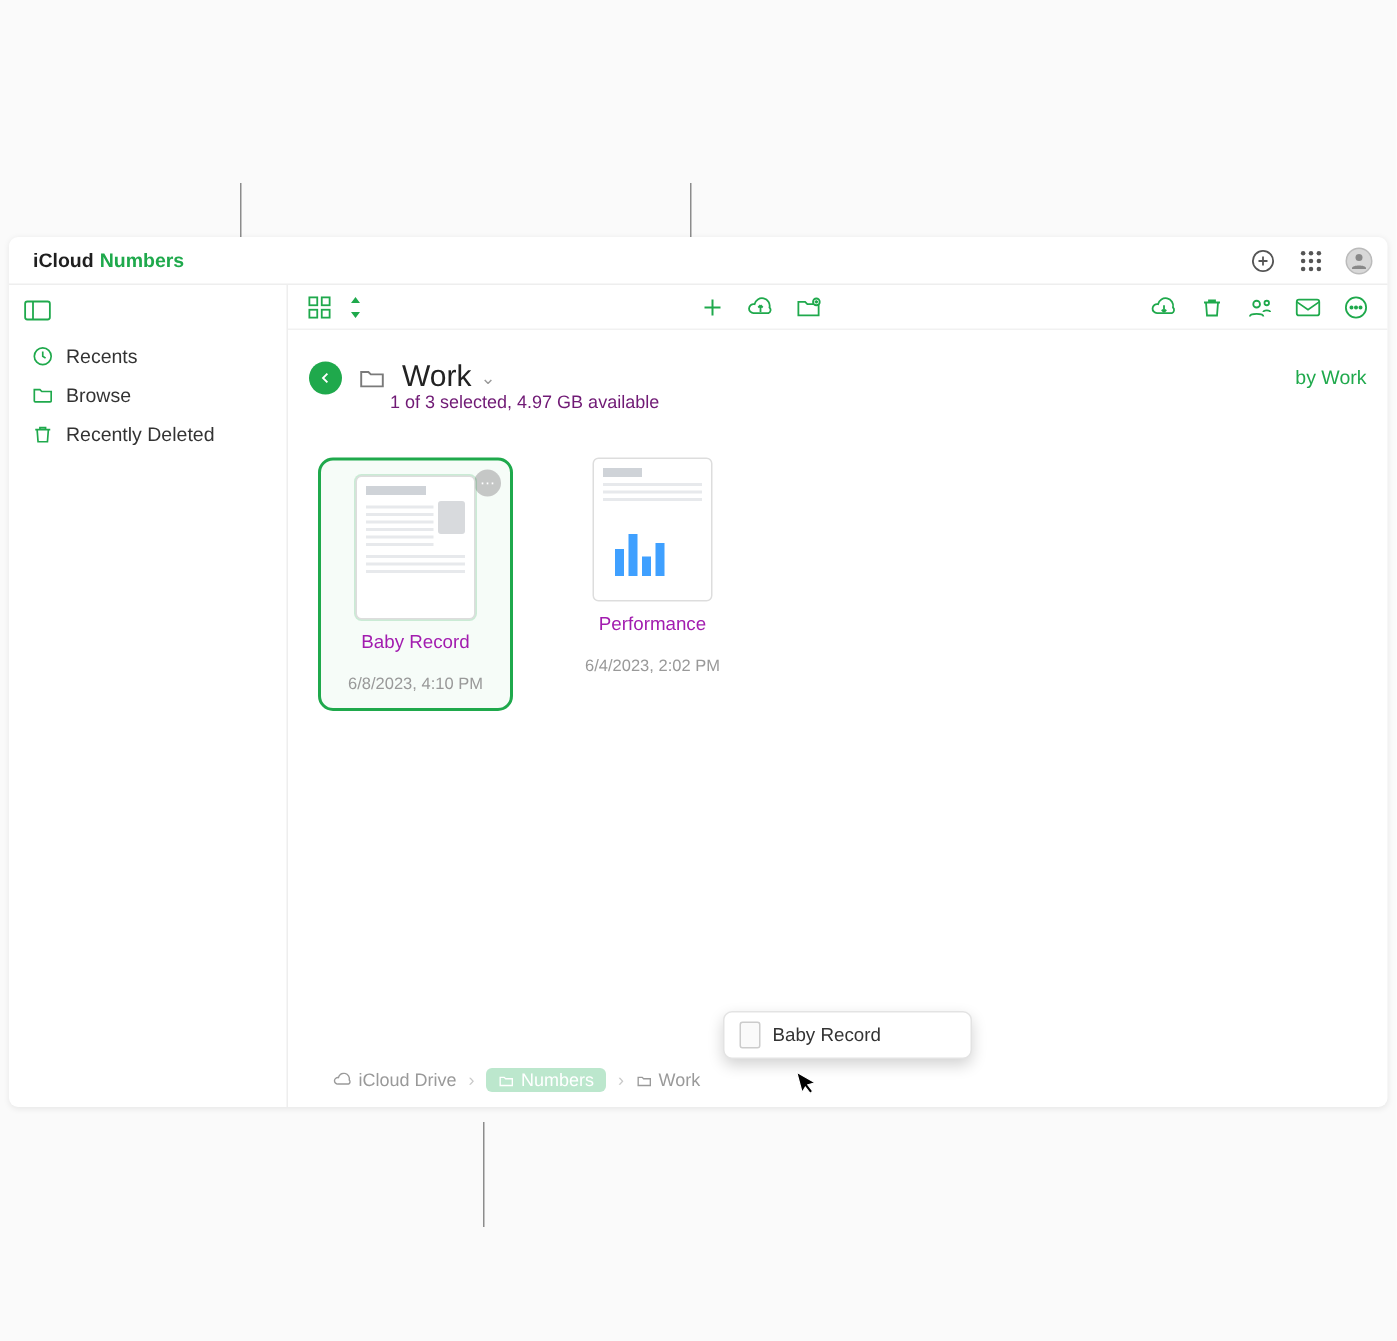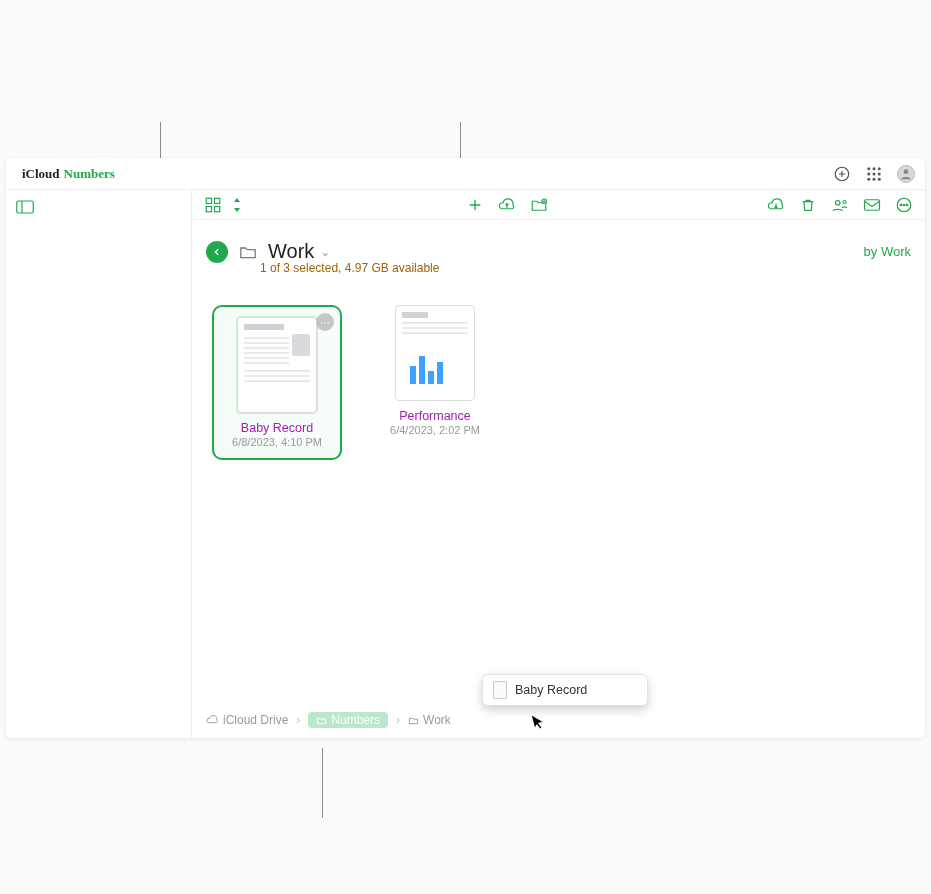--- a/index.html
+++ b/index.html
@@ -25,21 +25,21 @@
   }
   
   .brand-bar {
     height: 32px;
     border-bottom: 1px solid #eee;
     display: flex;
     align-items: center;
     padding: 0 10px;
     justify-content: space-between;
   }
-  .brand-left { display: flex; align-items: center; gap: 6px; font-family: Liberation Serif, serif; }
+  .brand-left { display: flex; align-items: center; gap: 6px; }
   .apple-mark { color: #1fa94c; font-size: 14px; }
   .brand-text { font-size: 13px; color: #1fa94c; font-weight: 600; display: flex; gap: 4px; }
   .brand-text .icloud { color: #1f1f1f; font-weight: 600; }
   .brand-right { display: flex; align-items: center; gap: 14px; color: #4a4a4a; }
   .brand-right .ico { width: 18px; height: 18px; display: flex; align-items: center; justify-content: center; cursor: pointer; }
   .avatar { width: 20px; height: 20px; border-radius: 50%; background: #d8d8d8; border: 1px solid #bbb; display:flex;align-items:center;justify-content:center; }
 
   .body-row { flex: 1; display: flex; min-height: 0; }
   .sidebar {
     width: 186px;
@@ -70,37 +70,37 @@
     display: flex; justify-content: space-between; align-items: flex-start;
   }
   .header-left { display: flex; align-items: center; gap: 10px; }
   .back-btn {
     width: 22px; height: 22px; border-radius: 50%; background: #1fa94c;
     display: flex; align-items: center; justify-content: center; color: #fff; cursor: pointer;
   }
   .folder-ico { color: #666; }
   .folder-title { font-size: 20px; font-weight: 500; color: #222; display: flex; align-items: center; gap: 6px; }
   .chev { color: #9a9a9a; font-size: 12px; }
-  .subtitle { font-size: 12px; color: #a16207; margin-left: 54px; margin-top: -2px; }
+  .subtitle { font-size: 12px; color: #701a75; margin-left: 54px; margin-top: -2px; }
   .sort-label { font-size: 13px; color: #1fa94c; cursor: pointer; padding-top: 4px; }
 
   .grid {
     display: flex; gap: 28px; padding: 14px 20px;
   }
   .card { width: 130px; display: flex; flex-direction: column; align-items: center; }
   .thumb {
     width: 80px; height: 96px; border: 1px solid #ddd; border-radius: 4px;
     background: #fff; position: relative; overflow: hidden;
   }
   .create-thumb {
     width: 80px; height: 96px; border: 1px solid #1fa94c; border-radius: 4px;
     display: flex; align-items: center; justify-content: center; color: #1fa94c;
   }
   .card-title { font-size: 12.5px; color: #a21caf; margin-top: 8px; text-align: center; }
-  .card-date { font-size: 11px; color: #999; text-align: center; margin-top: 1px; }
+  .card-date { font-size: 11px; color: #999; text-align: center; margin-top: 15px; }
   .create-label { font-size: 12.5px; color: #1fa94c; margin-top: 8px; }
   .card.selected {
     border: 2px solid #1fa94c; border-radius: 10px;
     padding: 10px 4px 10px; background: #f6fcf8;
   }
   .card.selected .thumb { box-shadow: 0 0 0 1px #1fa94c33; }
   .more-btn {
     position: absolute; right: 6px; top: 6px;
     width: 18px; height: 18px; border-radius: 50%; background: #b9b9b9cc;
     display: flex; align-items: center; justify-content: center; color: #fff;
@@ -112,21 +112,21 @@
   .doc-prev { position: absolute; inset: 6px; }
   .doc-prev .pv-title { height: 6px; background: #cfd3d8; width: 60%; margin-bottom: 4px; }
   .doc-prev .pv-row { height: 2px; background: #e7e9ec; margin: 3px 0; }
   .bar-set { position: absolute; bottom: 10px; left: 8px; display: flex; gap: 3px; align-items: flex-end; }
   .bar { width: 6px; background: #3fa0ff; }
   .b1{height:18px}.b2{height:28px}.b3{height:13px}.b4{height:22px}
   .green-row { height: 5px; background: #7ed67e; margin: 4px 0; }
 
   
   .breadcrumb {
-    position: absolute; bottom: 10px; left: 14px;
+    position: absolute; bottom: 10px; left: 30px;
     display: flex; align-items: center; gap: 8px;
     font-size: 12px; color: #9a9a9a;
   }
   .breadcrumb .sep { color: #c9c9c9; }
   .breadcrumb .crumb { display: flex; align-items: center; gap: 4px; cursor: pointer; }
   .crumb-active {
     background: #bce7cd; color: #fff; border-radius: 4px;
     padding: 1px 8px; display: flex; align-items: center; gap: 4px;
   }
 
@@ -198,20 +198,47 @@
 
   <div class="body-row">
 
     <div class="sidebar">
       <div class="sidebar-toggle">
         <svg width="18" height="14" viewBox="0 0 24 18" fill="none" stroke="#1fa94c" stroke-width="1.6">
             <rect x="1" y="1" width="22" height="16" rx="2"></rect>
             <path d="M8 1v16"></path>
           </svg>
       </div>
+      <ul>
+        <li>
+          <span class="sico">
+            <svg width="15" height="15" viewBox="0 0 24 24" fill="none" stroke="#1fa94c" stroke-width="1.8">
+                <circle cx="12" cy="12" r="9"></circle>
+                <path d="M12 7v5l3 2"></path>
+              </svg>
+          </span>
+          <span>Recents</span>
+        </li>
+        <li>
+          <span class="sico">
+            <svg width="15" height="15" viewBox="0 0 24 24" fill="none" stroke="#1fa94c" stroke-width="1.8">
+                <path d="M3 6h6l2 2h10v10a1 1 0 0 1-1 1H4a1 1 0 0 1-1-1V6z"></path>
+              </svg>
+          </span>
+          <span>Browse</span>
+        </li>
+        <li>
+          <span class="sico">
+            <svg width="15" height="15" viewBox="0 0 24 24" fill="none" stroke="#1fa94c" stroke-width="1.8">
+                <path d="M4 7h16M9 7V5h6v2M6 7l1 13h10l1-13"></path>
+              </svg>
+          </span>
+          <span>Recently Deleted</span>
+        </li>
+      </ul>
     </div>
 
     <div class="main">
       <div class="toolbar">
         <div class="tgroup">
           <span class="tico">
             <svg width="18" height="18" viewBox="0 0 24 24" fill="none" stroke="#1fa94c" stroke-width="1.6">
                 <rect x="3" y="3" width="7" height="7"></rect>
                 <rect x="14" y="3" width="7" height="7"></rect>
                 <rect x="3" y="14" width="7" height="7"></rect>

